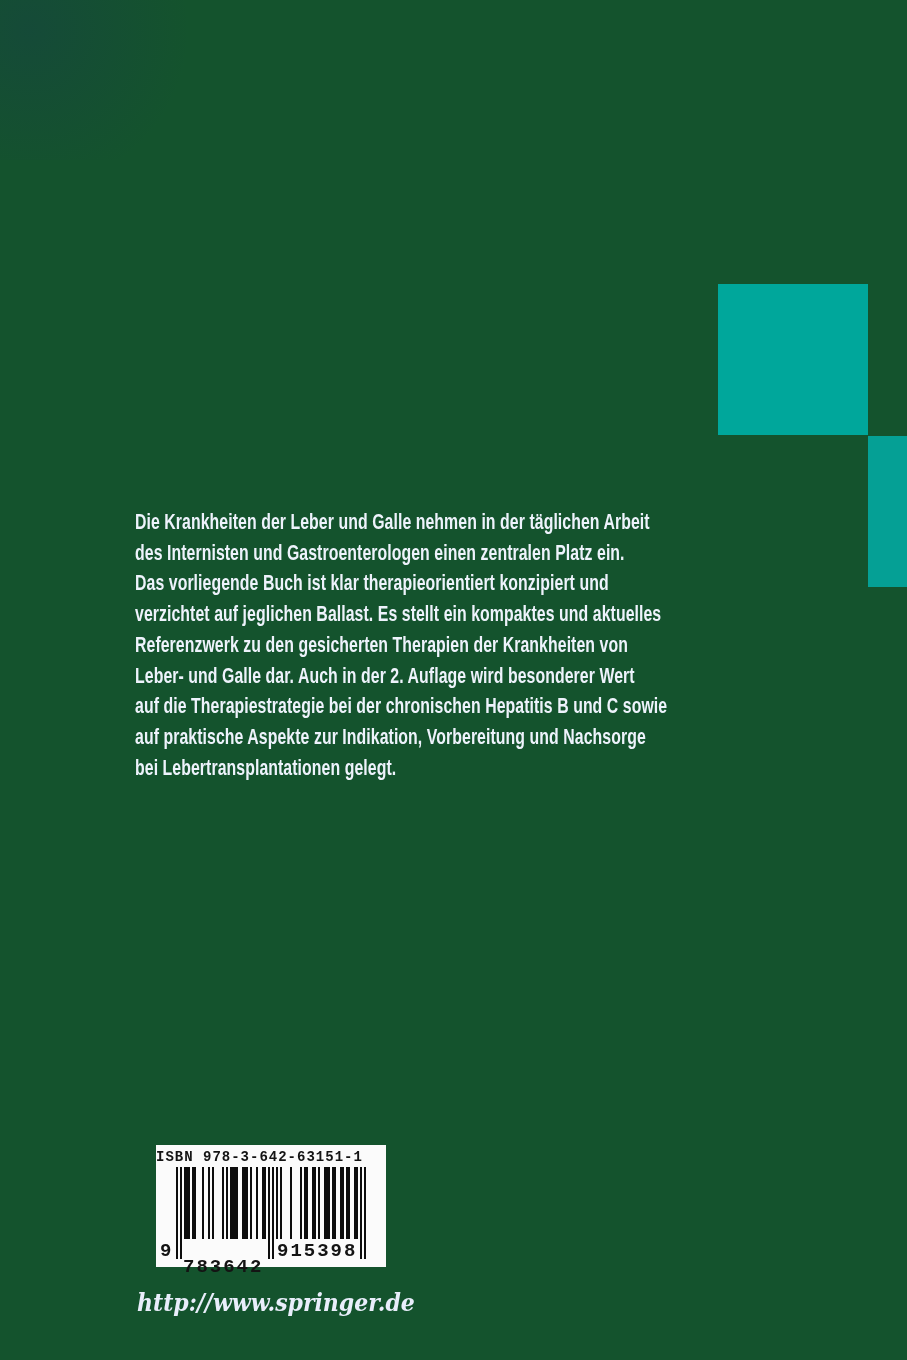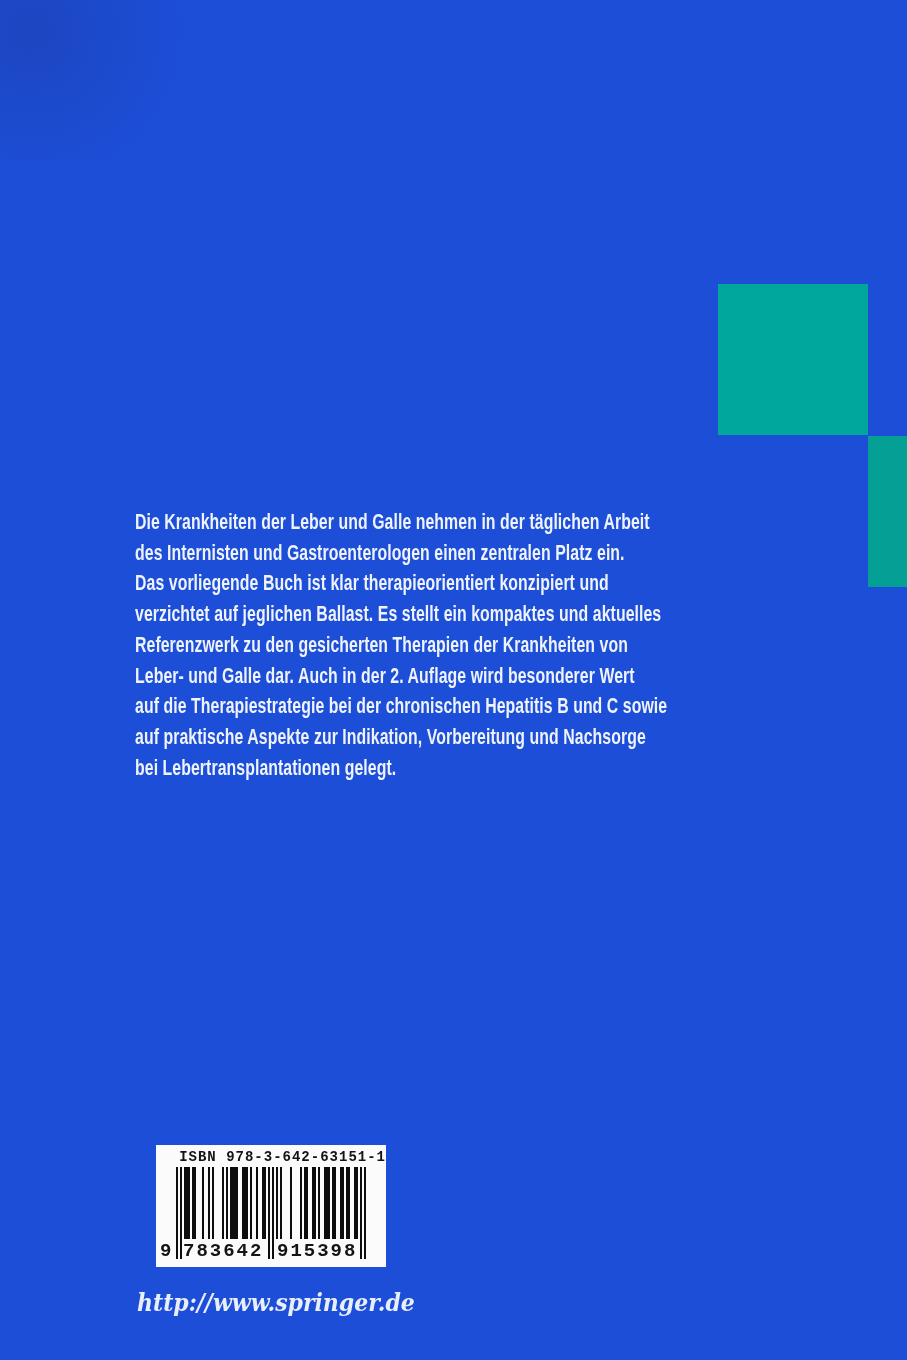--- a/index.html
+++ b/index.html
@@ -45,21 +45,21 @@
     position: absolute;
     left: 156px; top: 1145px;
     width: 230px; height: 122px;
     background: #fbfbfb;
     box-sizing: border-box;
   }
   .isbn-label {
     position: absolute;
     left: 0; top: 4px;
     width: 100%;
-    text-align: right;
+    text-align: left;
     font-family: "Liberation Mono", monospace;
     font-size: 14px;
     font-weight: bold;
     letter-spacing: 1px;
     color: #141414;
     white-space: nowrap;
   }
   .bars {
     position: absolute;
     left: 20px; top: 22px;
@@ -73,39 +73,39 @@
     position: absolute;
     left: 0; top: 95px;
     width: 100%; height: 24px;
     font-family: "Liberation Mono", monospace;
     font-size: 19px;
     font-weight: bold;
     color: #141414;
   }
   .digit-group { position: absolute; top: 0; letter-spacing: 2px; white-space: nowrap; }
   .dg-0 { left: 4px; }
-  .dg-1 { left: 27px; }
+  .dg-1 { left: 27px; margin-top: 16px; }
   .dg-2 { left: 121px; }
   .publisher-url {
     position: absolute;
     left: 137px; top: 1288px;
     font-family: "DejaVu Serif", serif;
     font-style: italic;
     font-weight: bold;
     font-size: 25px;
     color: #e9eefb;
     transform: scaleX(0.88);
     transform-origin: left top;
     white-space: nowrap;
   }
 </style>
 </head>
 <body>
 
-<div class="cover" style="background: #1d4ed8;">
+<div class="cover" style="background: #14532d;">
 
   <div class="corner-shade"></div>
 
   <div class="teal-square" style="background: rgb(0, 167, 155);"></div>
   <div class="teal-strip" style="background: rgb(5, 160, 149);"></div>
 
   <div class="blurb" style="color: rgb(238, 243, 252);">
     <div class="blurb-line">Die Krankheiten der Leber und Galle nehmen in der täglichen Arbeit</div>
     <div class="blurb-line">des Internisten und Gastroenterologen einen zentralen Platz ein.</div>
     <div class="blurb-line">Das vorliegende Buch ist klar therapieorientiert konzipiert und</div>

